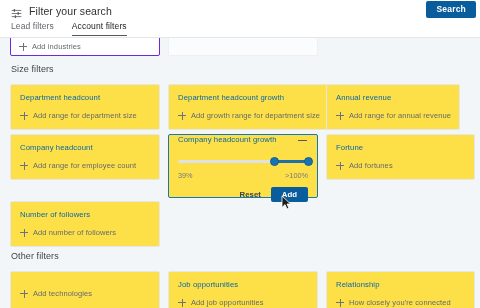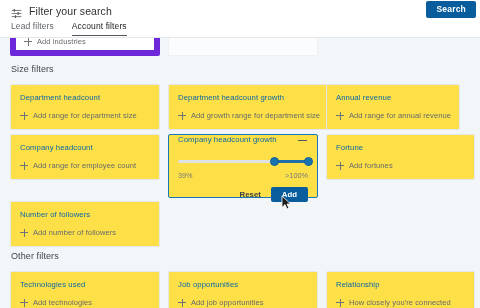--- a/index.html
+++ b/index.html
@@ -83,21 +83,21 @@
   .partial-strip {
     position: absolute; top: 38px; left: 0;
     width: 480px; height: 20px;
     background: #f3f6f8;
     overflow: hidden;
   }
   .partial-card {
     position: absolute; top: -6px; left: 10px;
     width: 150px; height: 24px;
     background: #ffffff;
-    border: 6px solid #6d28d9;
+    border: 1px solid #6d28d9;
     border-radius: 2px;
     display: flex; align-items: flex-end;
     padding: 0 0 4px 8px;
   }
   .partial-card2 {
     position: absolute; top: -6px; left: 168px;
     width: 150px; height: 24px;
     background: #fbfcfd;
     border: 1px solid #eef1f3;
     border-radius: 2px;
@@ -312,21 +312,20 @@
     <div class="card-title">Number of followers</div>
     <div class="card-action">
       <span class="plus"></span>
       <span class="card-action-label">Add number of followers</span>
     </div>
   </div>
 
   <div class="section-label" id="other-label">Other filters</div>
 
   <div class="card" style="left:10px; top:271px; width:150px; height:46px;">
-    <div class="card-title">Technologies used</div>
     <div class="card-action">
       <span class="plus"></span>
       <span class="card-action-label">Add technologies</span>
     </div>
   </div>
 
   <div class="card" style="left:168px; top:271px; width:150px; height:46px;">
     <div class="card-title">Job opportunities</div>
     <div class="card-action">
       <span class="plus"></span>

